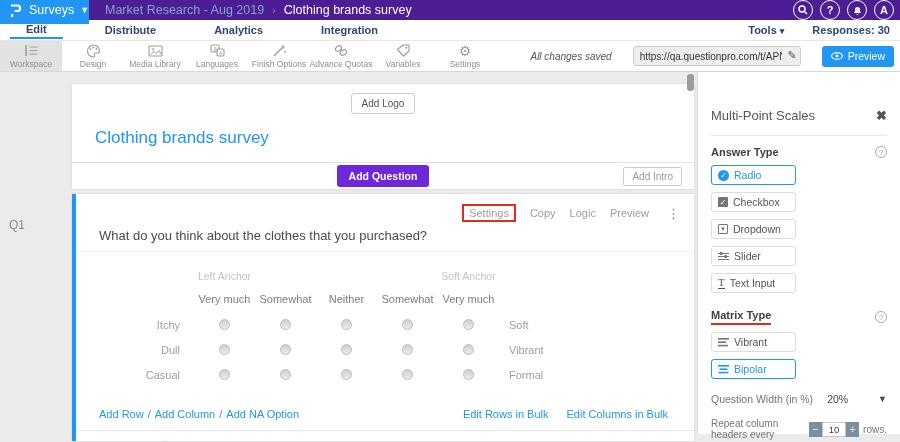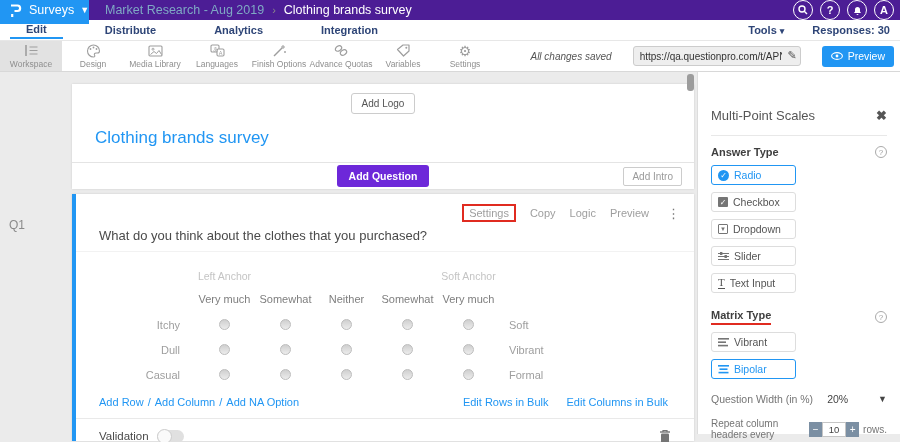--- a/index.html
+++ b/index.html
@@ -65,21 +65,21 @@
   .question-text { font-size:13px; color:#4a4a4a; padding:34px 23px 8px 23px; border-bottom:1px solid #f2f2f2; cursor:text; }
   .matrix { margin:14px 8px 0 23px; display:grid; grid-template-columns:95px repeat(5,61px) 90px; }
   .m-cell { display:flex; align-items:center; justify-content:center; height:25px; }
   .m-anchor { color:#c4c4c4; font-size:10.5px; height:20px; }
   .m-colhead { color:#7e7e7e; font-size:11px; height:26px; }
   .m-rowlabel { color:#9e9e9e; font-size:11px; justify-content:flex-end; padding-right:14px; }
   .m-rightlabel { color:#9e9e9e; font-size:11px; justify-content:flex-start; padding-left:10px; }
   .radio { width:11px; height:11px; border-radius:50%; border:1px solid #bdbdbd;
     background:linear-gradient(#cfcfcf,#ececec); cursor:pointer; }
   .links-row { display:flex; justify-content:space-between; padding:9px 26px 0 23px; font-size:11px; }
-  .blue-link { color:#2196f3; cursor:pointer; }
+  .blue-link { color:#2196f3; cursor:pointer;margin-top:12px; }
   .links-left { display:flex; gap:4px; }
   .links-right { display:flex; gap:18px; }
   .card-divider { border-top:1px solid #e9e9e9; margin-top:10px; }
   .validation-row { display:flex; align-items:center; padding:10px 23px 0 23px; }
   .validation-lbl { font-size:11.5px; color:#4a4a4a; margin-right:8px; }
   .toggle { width:27px; height:13px; border-radius:7px; background:#e0e0e0; position:relative; cursor:pointer; }
   .toggle .knob { position:absolute; left:0; top:-1px; width:15px; height:15px; border-radius:50%;
     background:#fafafa; border:1px solid #ccc; }
   .trash { margin-left:auto; cursor:pointer; color:#757575; }
   .canvas-scrollbar { position:absolute; left:687px; top:2px; width:7px; height:120px; }

